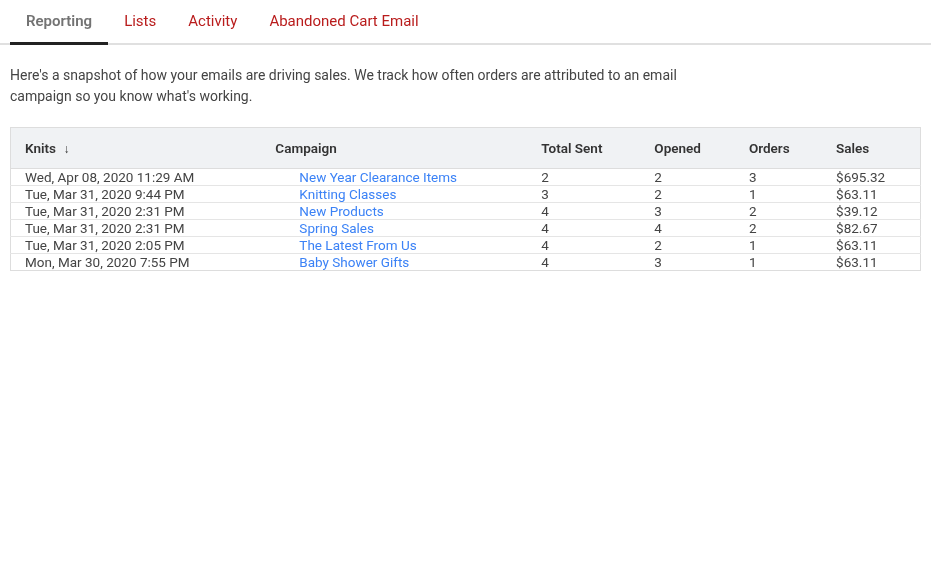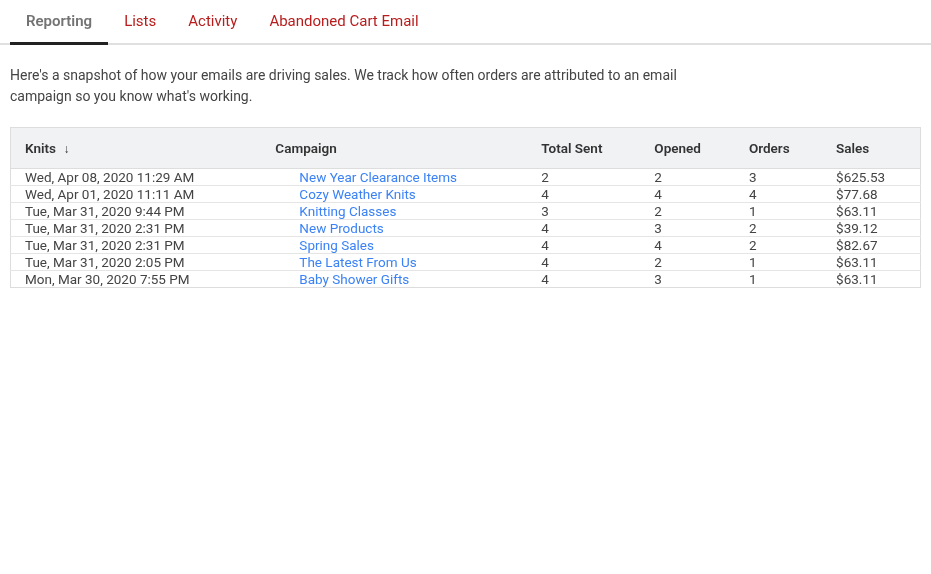--- a/index.html
+++ b/index.html
@@ -120,29 +120,21 @@
         </th>
       </tr>
     </thead>
     <tbody id="table-body">
     <tr>
           <td>Wed, Apr 08, 2020 11:29 AM</td>
           <td><a class="campaign-link">New Year Clearance Items</a></td>
           <td>2</td>
           <td>2</td>
           <td>3</td>
-          <td>$625.53</td>
-        </tr>
-        <tr>
-          <td>Wed, Apr 01, 2020 11:11 AM</td>
-          <td><a class="campaign-link">Cozy Weather Knits</a></td>
-          <td>4</td>
-          <td>4</td>
-          <td>4</td>
-          <td>$77.68</td>
+          <td>$695.32</td>
         </tr>
         <tr>
           <td>Tue, Mar 31, 2020 9:44 PM</td>
           <td><a class="campaign-link">Knitting Classes</a></td>
           <td>3</td>
           <td>2</td>
           <td>1</td>
           <td>$63.11</td>
         </tr>
         <tr>

